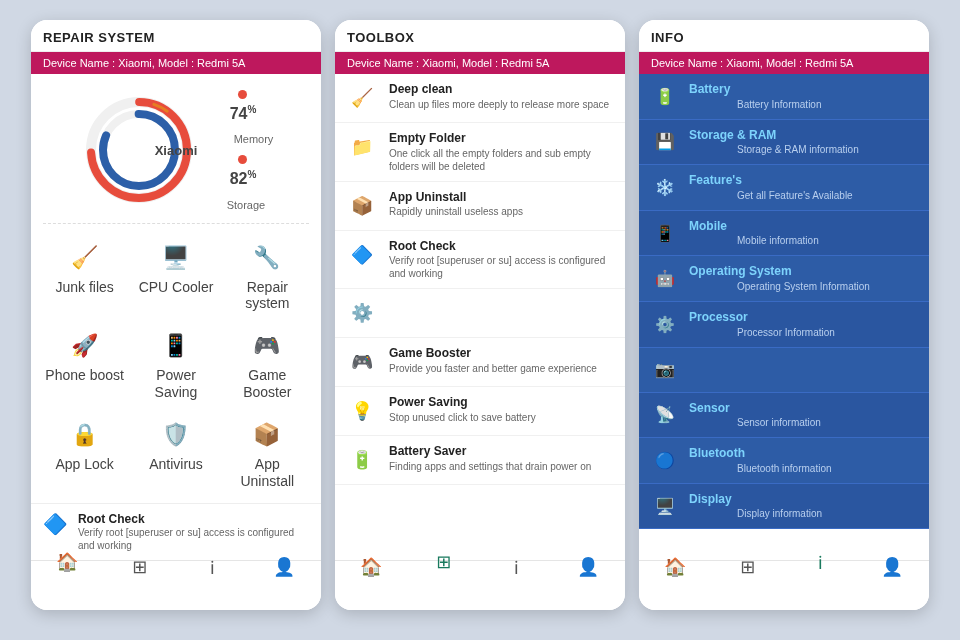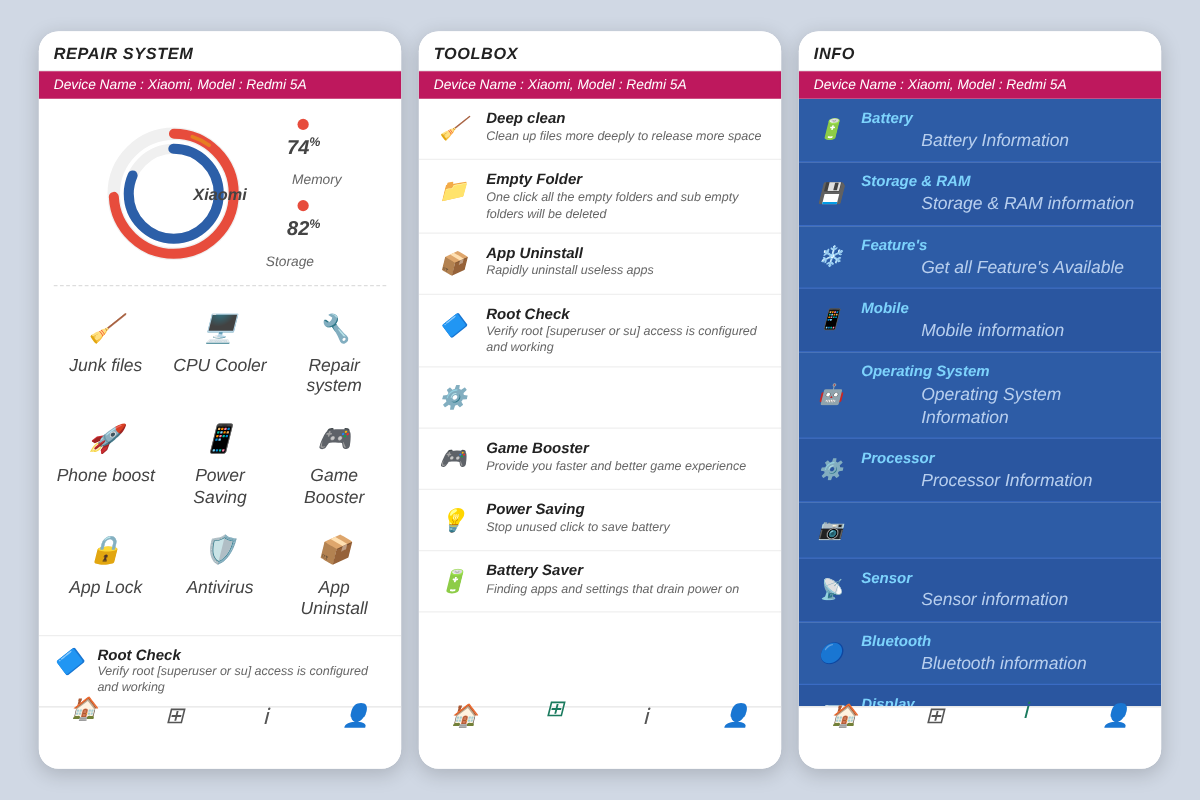--- a/index.html
+++ b/index.html
@@ -12,23 +12,22 @@
       height: 640px;
       font-family: 'Arial', sans-serif;
       overflow: hidden;
     }
     .screen-container {
       display: flex;
       gap: 14px;
       padding: 20px 30px;
       width: 960px;
       height: 640px;
-      align-items: center;
+      align-items: flex-start;
       justify-content: center;
-      font-style: italic;
     }
     .phone-panel {
       background: #fff;
       border-radius: 16px;
       width: 290px;
       height: 590px;
       display: flex;
       flex-direction: column;
       overflow: hidden;
       box-shadow: 0 4px 16px rgba(0,0,0,0.18);
@@ -241,21 +240,21 @@
       color: #fff;
       flex-shrink: 0;
     }
     .info-text-title {
       font-size: 12px;
       font-weight: 700;
       color: #7dd3fc;
       line-height: 1.3;
     }
     .info-text-sub {
-      font-size: 14px;
+      font-size: 10px;
       color: #b8cfee;
       line-height: 1.3;
       padding-left: 48px;
     }
 
     
     .ic-broom { color: #e67e22; }
     .ic-cpu { color: #8e44ad; }
     .ic-repair { color: #2980b9; }
     .ic-boost { color: #e74c3c; }
@@ -296,21 +295,21 @@
         <div class="gauge-stats">
           <div class="stat-item">
             <span class="stat-dot" style="background:#e74c3c;"></span>
             <span class="stat-pct">74<sup style="font-size:10px">%</sup></span>
           </div>
           <div style="font-size:11px;color:#666;margin-left:21px;">Memory</div>
           <div class="stat-item">
             <span class="stat-dot" style="background:#e74c3c;"></span>
             <span class="stat-pct">82<sup style="font-size:10px">%</sup></span>
           </div>
-          <div style="font-size:11px;color:#666;margin-left:0;">Storage</div>
+          <div style="font-size:11px;color:#666;margin-left:14px;">Storage</div>
         </div>
       </div>
       <div class="divider-dashed"></div>
 
       <div class="tools-grid">
 
         <div class="tool-item">
           <div class="tool-icon ic-broom">🧹</div>
           <div class="tool-label">Junk files</div>
         </div>

